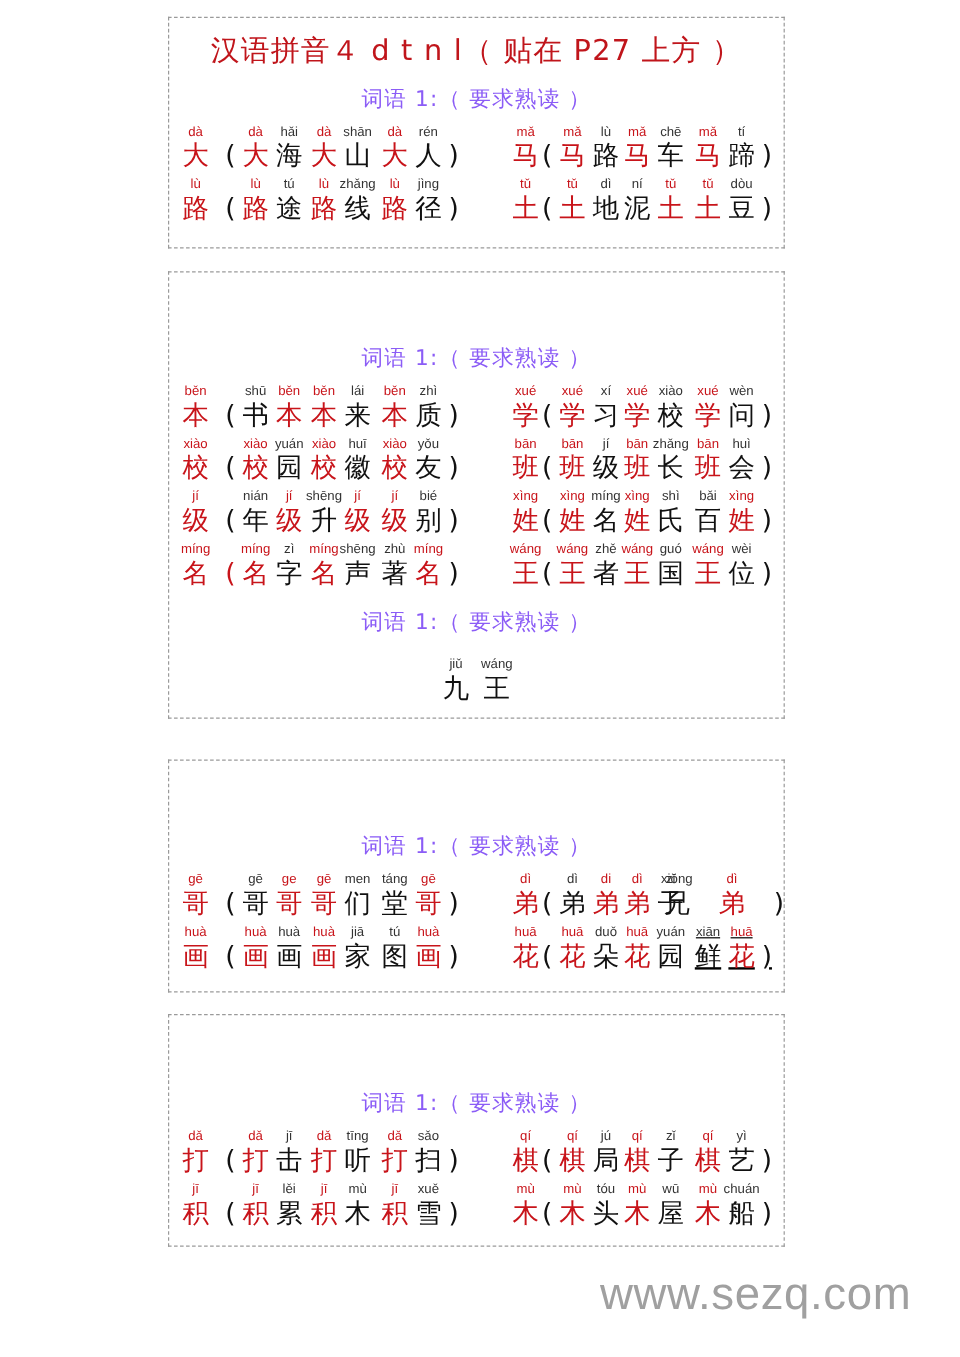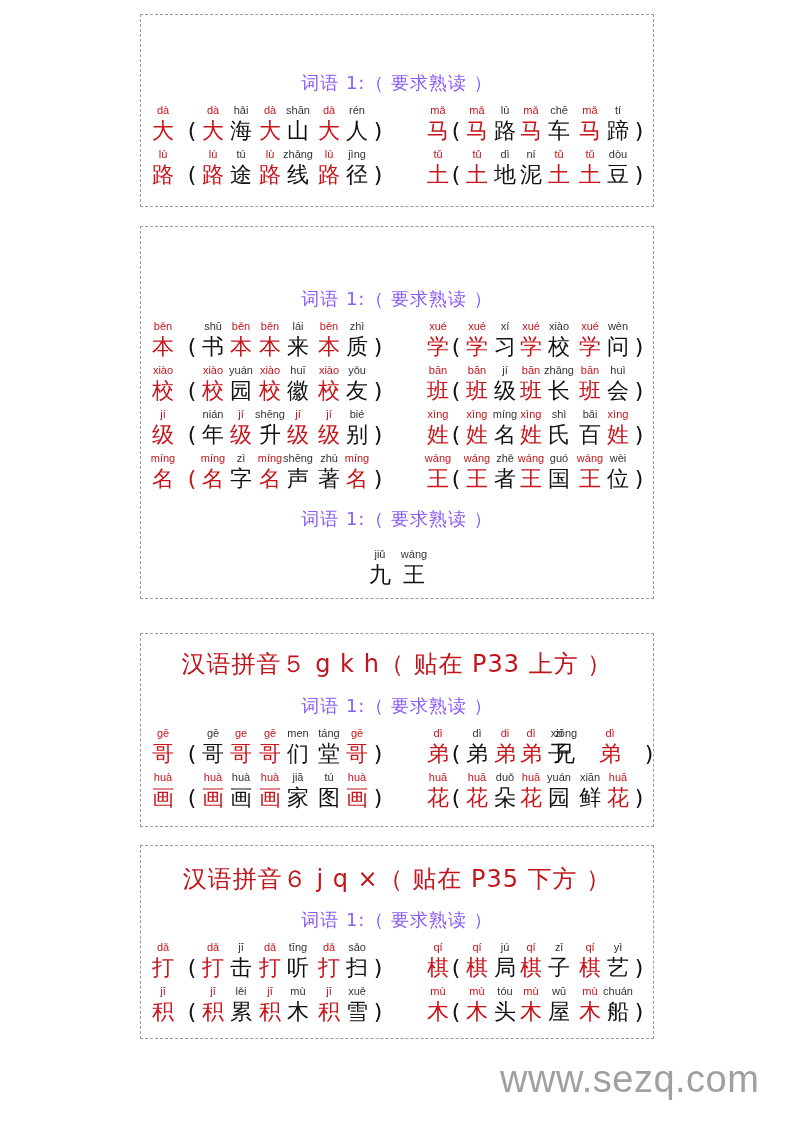--- a/index.html
+++ b/index.html
@@ -21,20 +21,21 @@
   .paren { display: flex; flex-direction: column; width: 14px; }
   .paren .hz { text-align: center; }
   .watermark { position: absolute; left: 500px; top: 1058px; font-family: "Liberation Sans", sans-serif;
                font-size: 38px; color: #a0a0a0; letter-spacing: 0.5px; }
   .single { position: absolute; left: 0; right: 0; display: flex; justify-content: center; gap: 6px; }
 </style>
 </head>
 <body>
 
 <div class="card" style="top:14px;height:193px;">
+  <div class="title" style="top:12px;">汉语拼音４ d t n l（ 贴在 P27 上方 ）</div>
   <div class="subtitle" style="top:56px;">词语 1:（ 要求熟读 ）</div>
   <div class="rows">
       <div class="row" style="top: 88px;">
         <div class="cell" style="left: 8px;">
           <div class="ch">
             <span class="py red">dà</span>
             <span class="hz red">大</span>
           </div>
         </div>
         <div class="cell" style="left: 44px;">
@@ -584,21 +585,20 @@
       <span class="hz">九</span>
     </div>
     <div class="ch">
       <span class="py">wáng</span>
       <span class="hz">王</span>
     </div>
   </div>
 </div>
 
 <div class="card" style="top:633px;height:194px;">
-  <div class="title" style="top:15px;">汉语拼音５ g k h（ 贴在 P33 上方 ）</div>
   <div class="subtitle" style="top:60px;">词语 1:（ 要求熟读 ）</div>
   <div class="rows">
       <div class="row" style="top: 92px;">
         <div class="cell" style="left: 8px;">
           <div class="ch">
             <span class="py red">gē</span>
             <span class="hz red">哥</span>
           </div>
         </div>
         <div class="cell" style="left: 44px;">
@@ -752,40 +752,39 @@
         <div class="cell" style="left: 376px;">
           <div class="ch">
             <span class="py red">huā</span>
             <span class="hz red">花</span>
           </div>
           <div class="ch">
             <span class="py">yuán</span>
             <span class="hz">园</span>
           </div>
         </div>
-        <div class="cell" style="left: 435px;">
+        <div class="cell" style="left: 435px; text-decoration: underline;">
           <div class="ch">
             <span class="py">xiān</span>
             <span class="hz">鲜</span>
           </div>
           <div class="ch">
             <span class="py red">huā</span>
             <span class="hz red">花</span>
           </div>
           <div class="paren">
             <span class="py"></span>
             <span class="hz">)</span>
           </div>
         </div>
       </div>
     </div>
 </div>
 
 <div class="card" style="top:845px;height:194px;">
-  <div class="title" style="top:18px;">汉语拼音６ j q ×（ 贴在 P35 下方 ）</div>
   <div class="subtitle" style="top:62px;">词语 1:（ 要求熟读 ）</div>
   <div class="rows">
       <div class="row" style="top: 94px;">
         <div class="cell" style="left: 8px;">
           <div class="ch">
             <span class="py red">dǎ</span>
             <span class="hz red">打</span>
           </div>
         </div>
         <div class="cell" style="left: 44px;">

